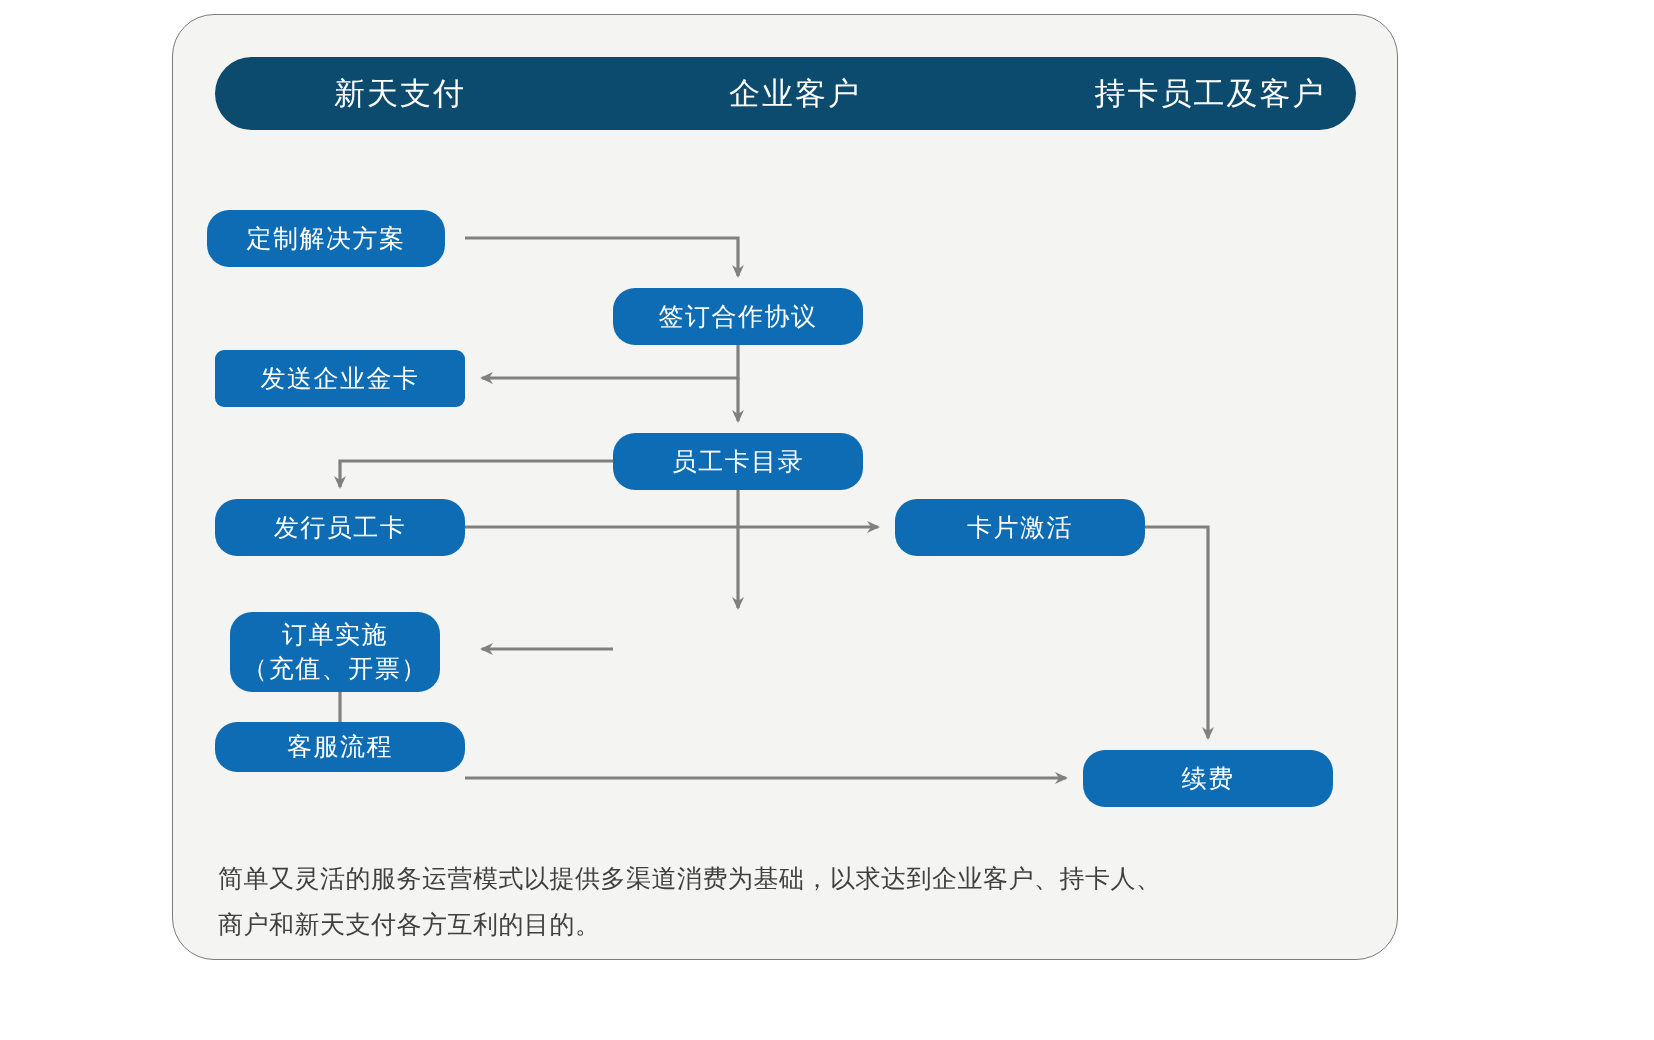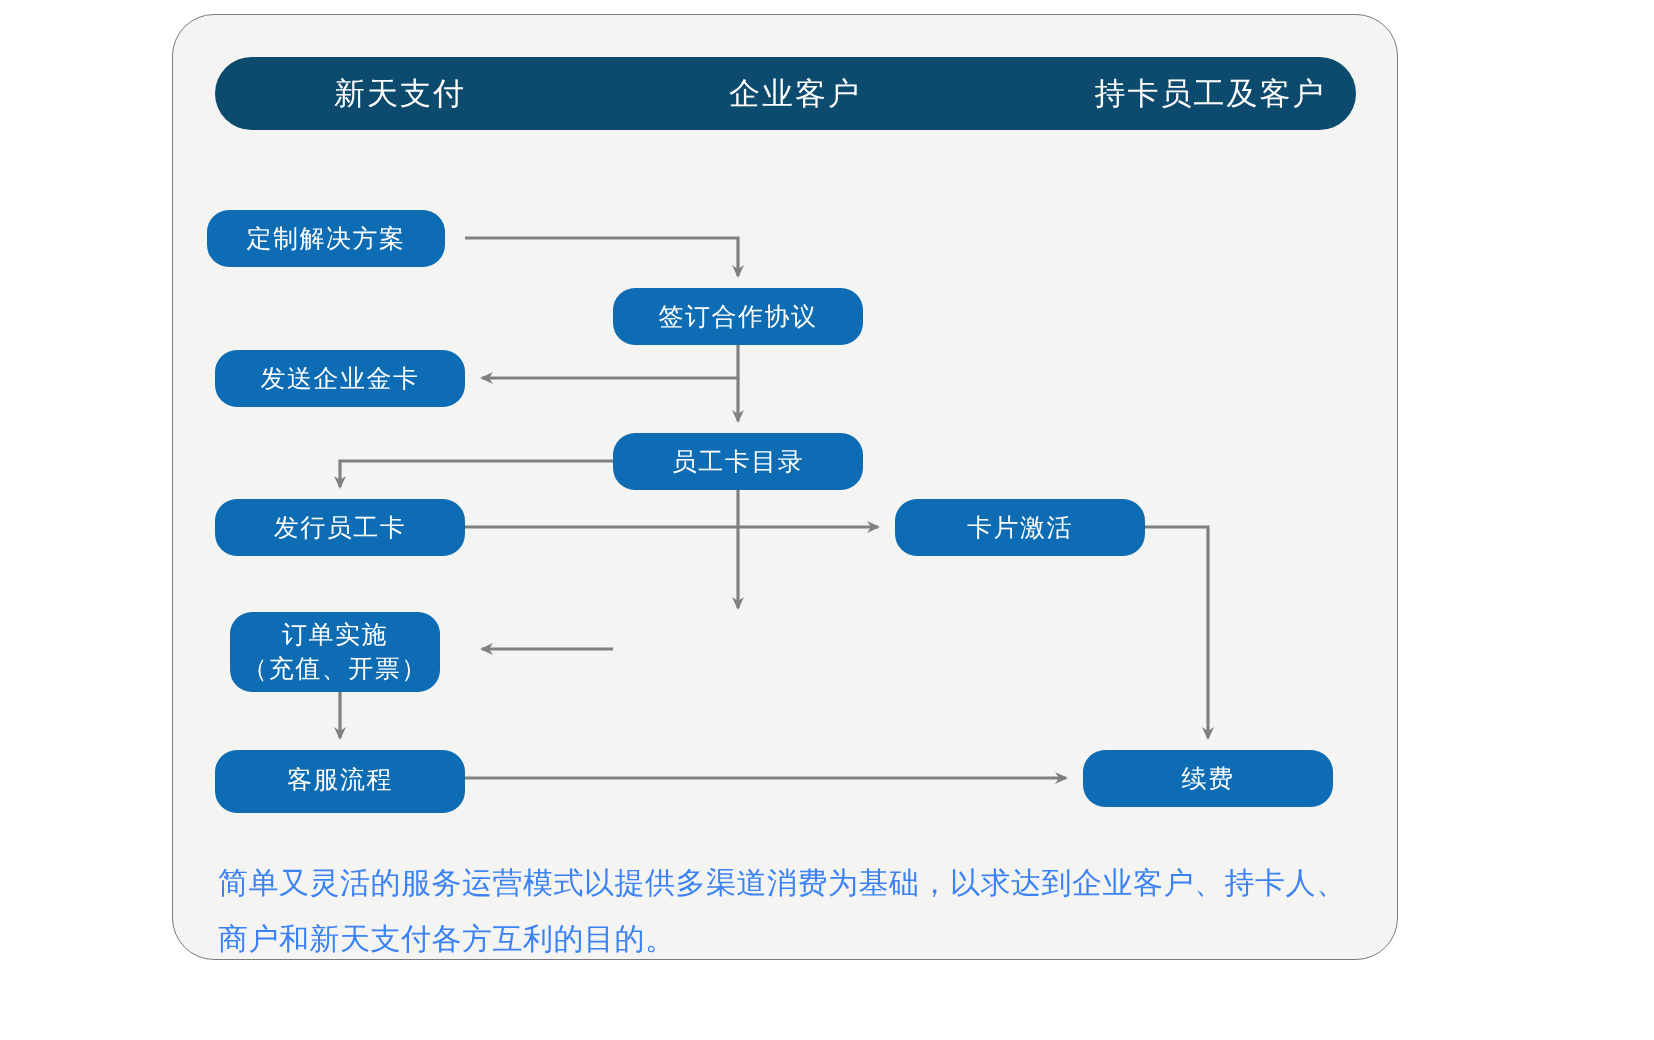--- a/index.html
+++ b/index.html
@@ -76,22 +76,22 @@
     line-height: 1.35;
     box-sizing: border-box;
     white-space: pre-line;
   }
 
   .footer {
     position: absolute;
     left: 218px;
     top: 855px;
     width: 1130px;
-    color: #3b82f6;
-    font-size: 30px;
+    color: #404040;
+    font-size: 25px;
     line-height: 1.85;
     letter-spacing: 0.5px;
   }
 </style>
 </head>
 <body>
 
 <div id="stage">
 
   <div class="card"></div>
@@ -117,27 +117,27 @@
       <path d="M738,490 L738,608" marker-end="url(#arw)"></path>
       <path d="M613,649 L482,649" marker-end="url(#arw)"></path>
       <path d="M340,692 L340,738" marker-end="url(#arw)"></path>
       <path d="M465,778 L1066,778" marker-end="url(#arw)"></path>
       <path d="M1145,527 L1208,527 L1208,738" marker-end="url(#arw)"></path>
     </g>
   </svg>
 
   <div class="node" style="left:207px;top:210px;width:238px;height:57px;">定制解决方案</div>
   <div class="node" style="left:613px;top:288px;width:250px;height:57px;">签订合作协议</div>
-  <div class="node" style="left:215px;top:350px;width:250px;height:57px;">发送企业金卡</div>
+  <div class="node" style="left:215px;top:350px;width:250px;height:57px;border-radius:9px;">发送企业金卡</div>
   <div class="node" style="left:613px;top:433px;width:250px;height:57px;">员工卡目录</div>
   <div class="node" style="left:215px;top:499px;width:250px;height:57px;">发行员工卡</div>
   <div class="node" style="left:895px;top:499px;width:250px;height:57px;">卡片激活</div>
   <div class="node" style="left:230px;top:612px;width:210px;height:80px;">订单实施
 （充值、开票）</div>
-  <div class="node" style="left:215px;top:750px;width:250px;height:63px;font-family:Liberation Mono, monospace;">客服流程</div>
+  <div class="node" style="left:215px;top:722px;width:250px;height:50px;">客服流程</div>
   <div class="node" style="left:1083px;top:750px;width:250px;height:57px;">续费</div>
 
   <div class="footer">
     <div>简单又灵活的服务运营模式以提供多渠道消费为基础，以求达到企业客户、持卡人、</div>
     <div>商户和新天支付各方互利的目的。</div>
   </div>
 
 </div>
 
 </body></html>

